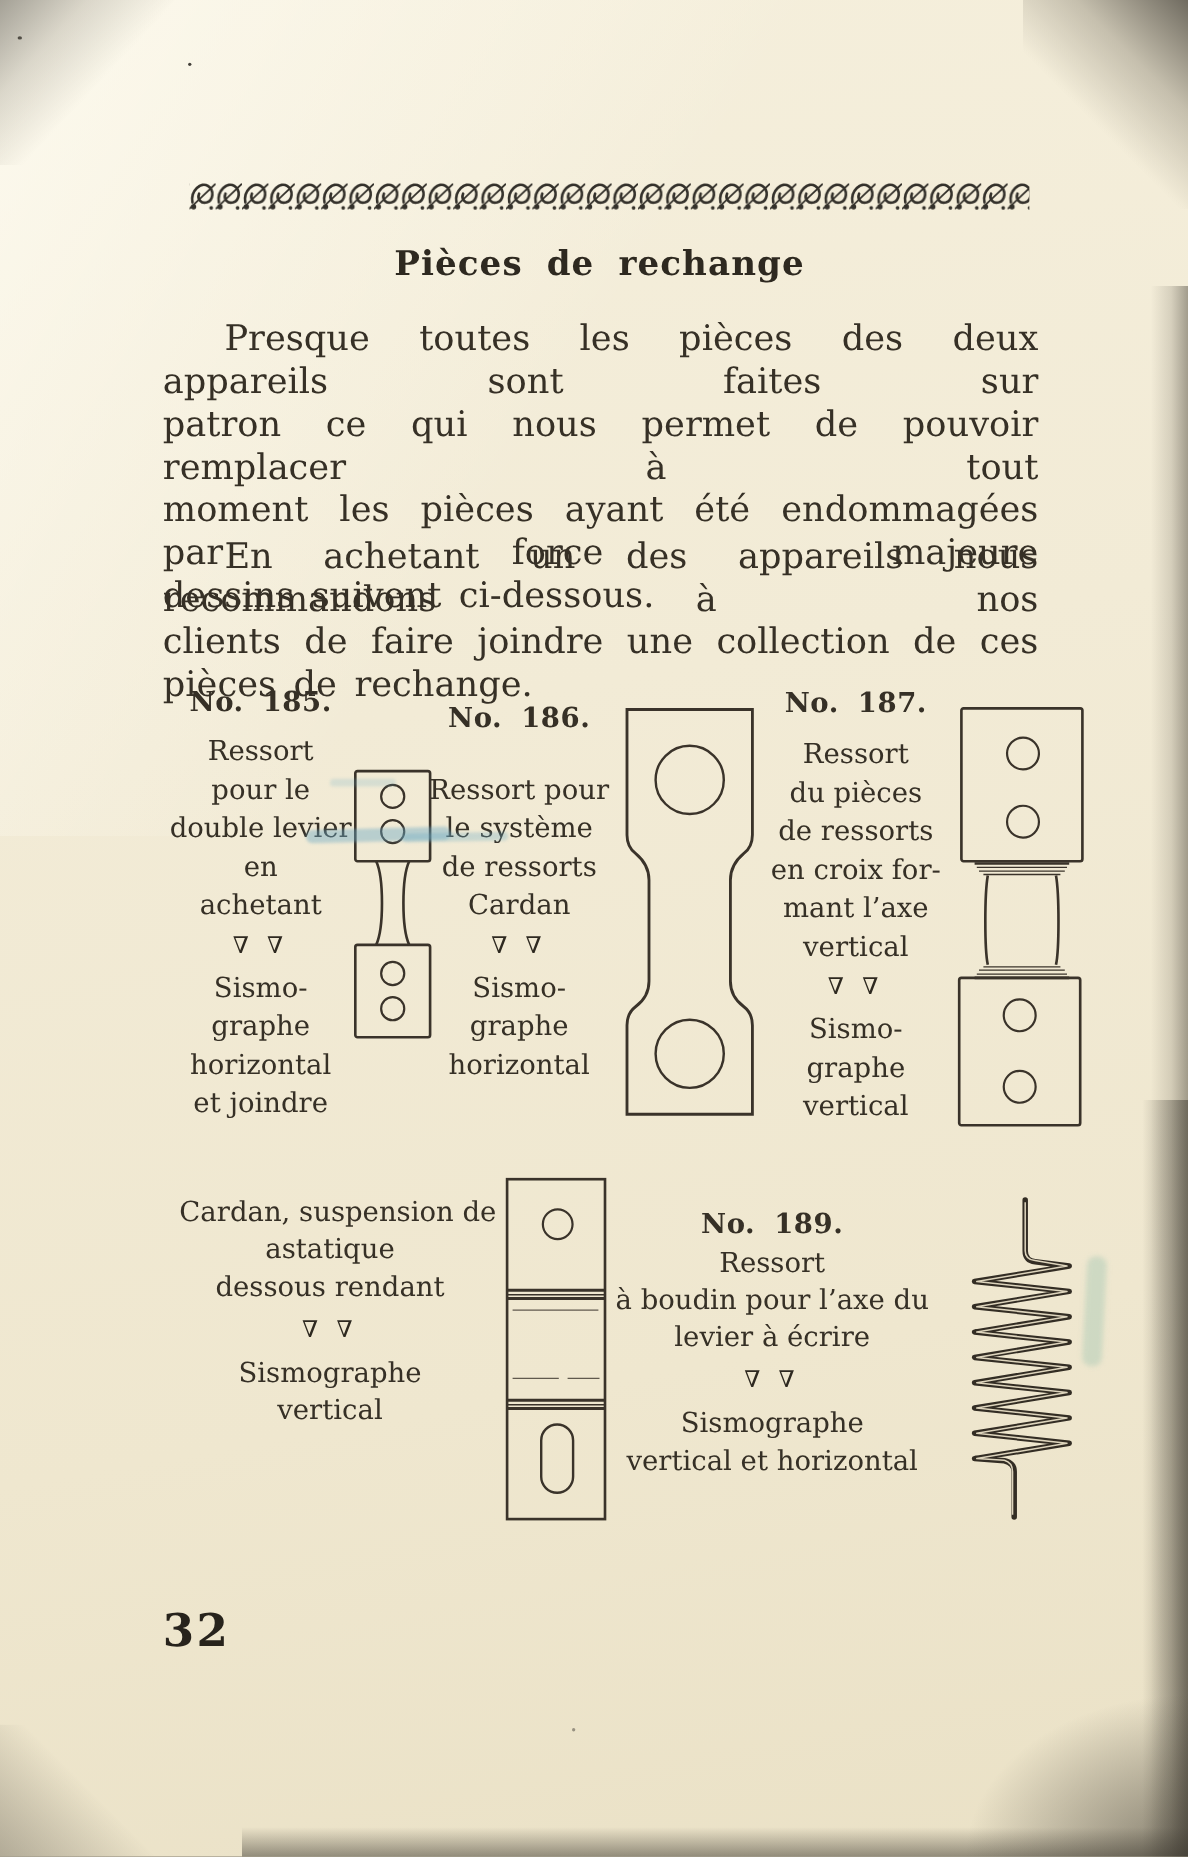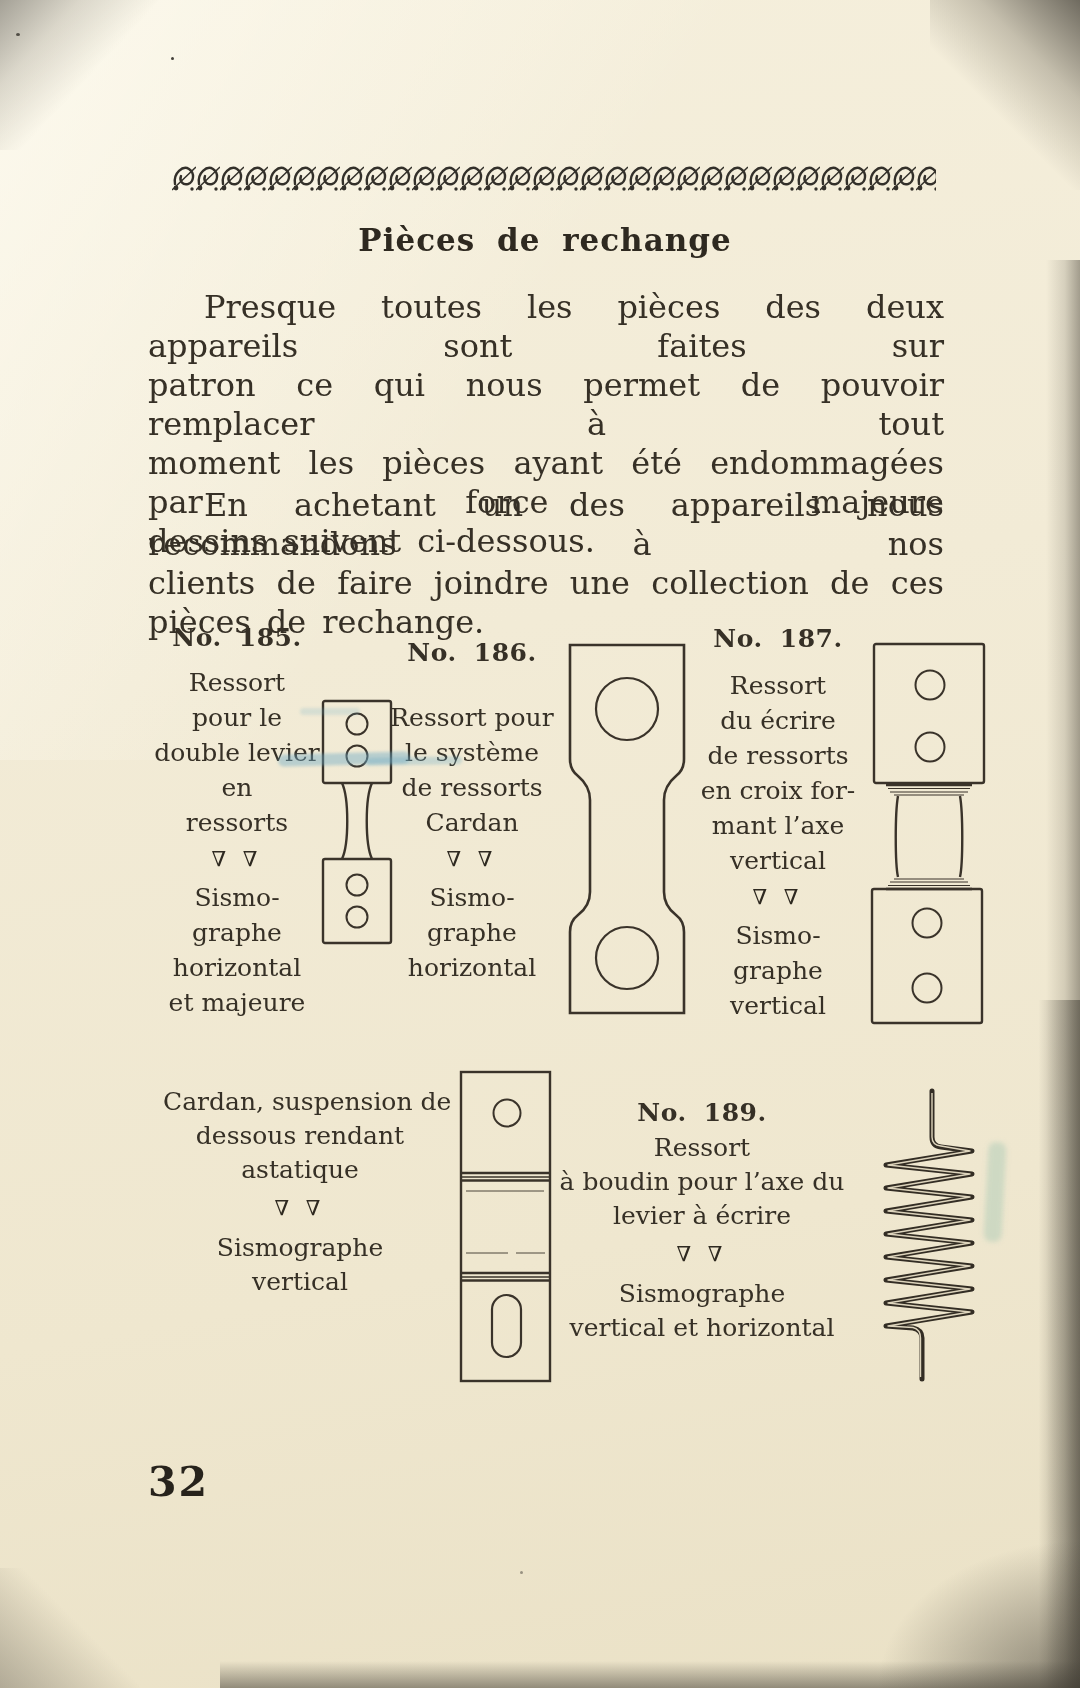--- a/index.html
+++ b/index.html
@@ -107,28 +107,28 @@
       <div class="tline">clients de faire joindre une collection de ces pièces de rechange.</div>
     </div>
 
   <div class="part c185">
     <div class="pnum">No. 185.</div>
     <div>
         <div class="pline">Ressort</div>
         <div class="pline">pour le</div>
         <div class="pline">double levier</div>
         <div class="pline">en</div>
-        <div class="pline">ressorts</div>
+        <div class="pline">achetant</div>
       </div>
     <div class="marker">∇ ∇</div>
     <div>
         <div class="pline">Sismo-</div>
         <div class="pline">graphe</div>
         <div class="pline">horizontal</div>
-        <div class="pline">et majeure</div>
+        <div class="pline">et joindre</div>
       </div>
   </div>
 
   <div class="part c186">
     <div class="pnum">No. 186.</div>
     <div>
         <div class="pline">Ressort pour</div>
         <div class="pline">le système</div>
         <div class="pline">de ressorts</div>
         <div class="pline">Cardan</div>
@@ -138,39 +138,39 @@
         <div class="pline">Sismo-</div>
         <div class="pline">graphe</div>
         <div class="pline">horizontal</div>
       </div>
   </div>
 
   <div class="part c187">
     <div class="pnum">No. 187.</div>
     <div>
         <div class="pline">Ressort</div>
-        <div class="pline">du écrire</div>
+        <div class="pline">du pièces</div>
         <div class="pline">de ressorts</div>
         <div class="pline">en croix for-</div>
         <div class="pline">mant l’axe</div>
         <div class="pline">vertical</div>
       </div>
     <div class="marker">∇ ∇</div>
     <div>
         <div class="pline">Sismo-</div>
         <div class="pline">graphe</div>
         <div class="pline">vertical</div>
       </div>
   </div>
 
   <div class="part c188">
     <div>
         <div class="pline">Cardan, suspension de</div>
+        <div class="pline">astatique</div>
         <div class="pline">dessous rendant</div>
-        <div class="pline">astatique</div>
       </div>
     <div class="marker">∇ ∇</div>
     <div>
         <div class="pline">Sismographe</div>
         <div class="pline">vertical</div>
       </div>
   </div>
 
   <div class="part c189">
     <div class="pnum">No. 189.</div>

